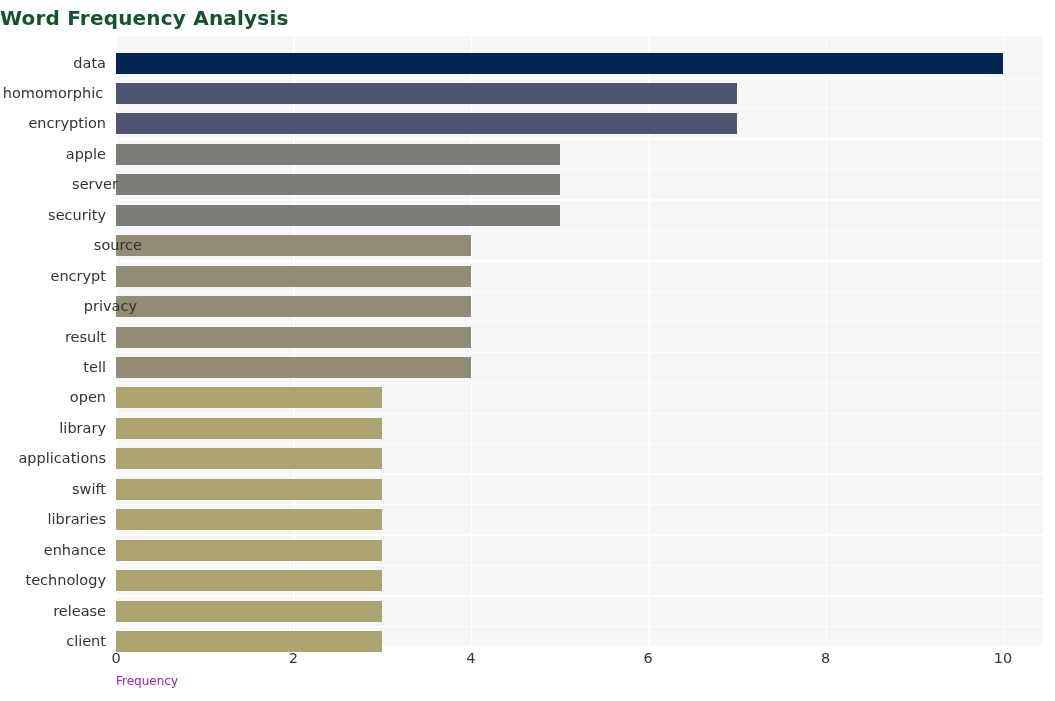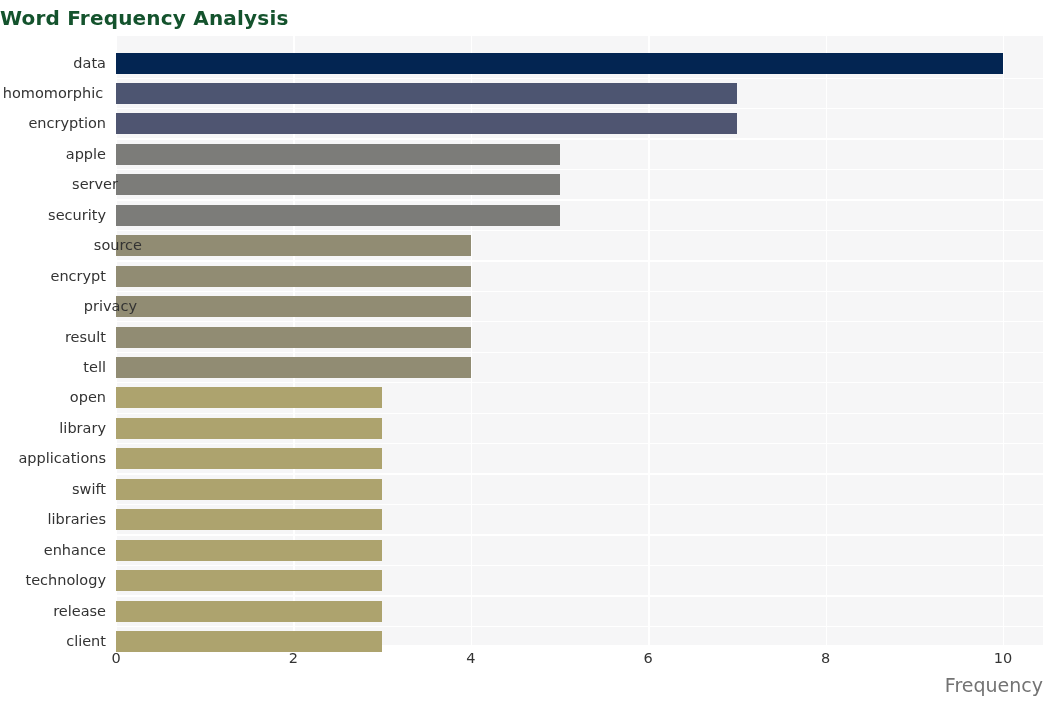--- a/index.html
+++ b/index.html
@@ -83,23 +83,23 @@
     margin-left: -30px;
     text-align: center;
     font-size: 14.5px;
     color: #333333;
   }
   #xaxis-label {
     position: absolute;
     left: 116px;
     top: 674px;
     width: 927px;
-    text-align: right;
-    font-size: 19px;
-    color: #737373;
+    text-align: left;
+    font-size: 12px;
+    color: #a21caf;
   }
 </style>
 </head>
 <body>
 
 <div id="figure">
 
   <div id="chart-title">Word Frequency Analysis</div>
 
   <div id="plot-area">

